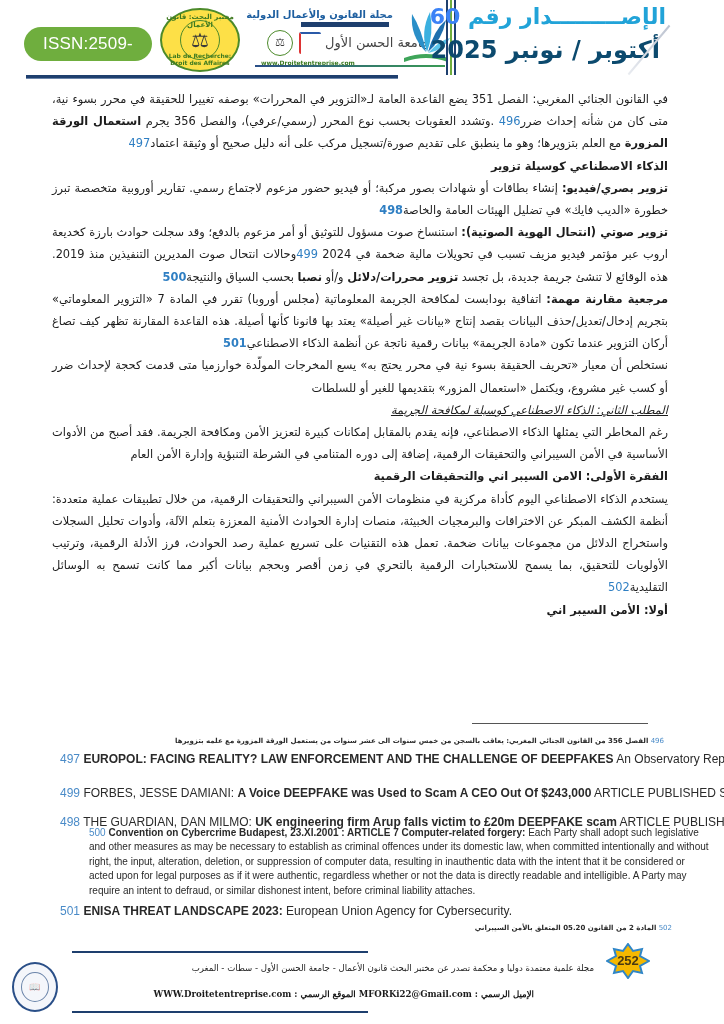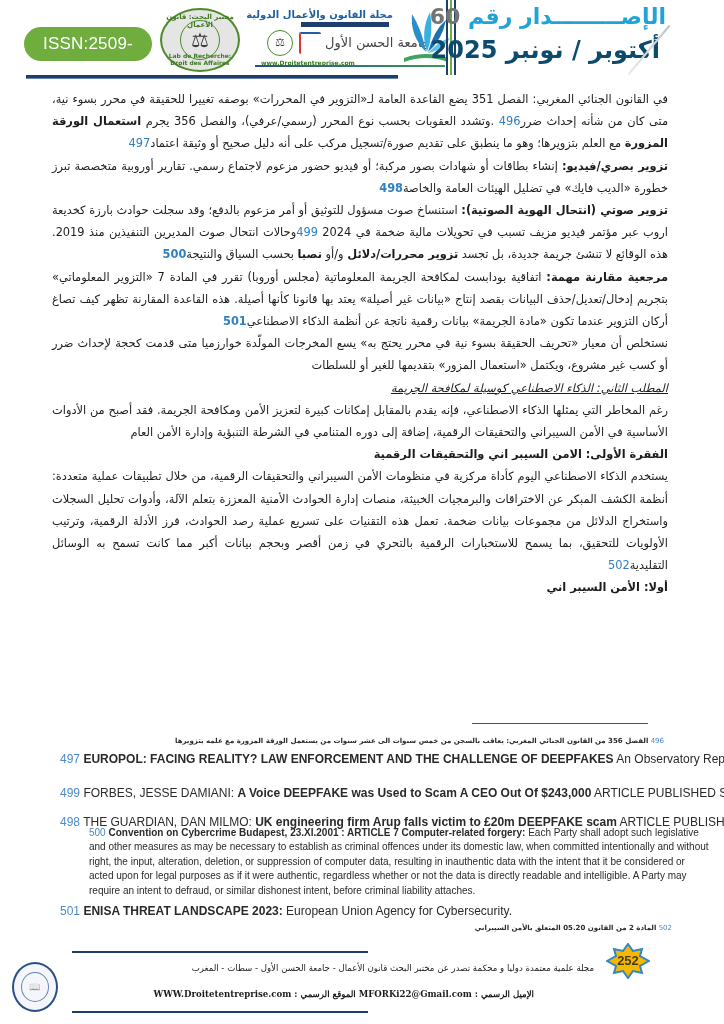--- a/index.html
+++ b/index.html
@@ -5,41 +5,41 @@
   * { box-sizing: border-box; margin: 0; padding: 0; }
   html, body { width: 724px; height: 1024px; background: #ffffff; overflow: hidden; }
   body { position: relative; font-family: "DejaVu Sans", sans-serif; color: #1a1a1a; }
 
   
   .header { position: absolute; left: 0; top: 0; width: 724px; height: 80px; }
   .issn { position: absolute; left: 24px; top: 27px; width: 128px; height: 34px; border-radius: 17px;
           background: #6fae3e; color: #fff; font-family: "Liberation Sans", sans-serif; font-size: 17px;
           line-height: 34px; text-align: center; letter-spacing: 0.2px; }
   .lab-logo { position: absolute; left: 160px; top: 8px; width: 80px; height: 64px; border-radius: 50%;
-              border: 2px solid #4c8a2a; background: #e5e5e5; display: flex; align-items: center; justify-content: center; }
+              border: 2px solid #4c8a2a; background: #fde047; display: flex; align-items: center; justify-content: center; }
   .lab-logo .inner { width: 40px; height: 40px; border-radius: 50%; border: 1px solid #4c8a2a; display:flex; align-items:center; justify-content:center; font-size: 20px; color:#3a3a3a; }
   .lab-logo .ring-text { position: absolute; top: 3px; left: 0; width: 100%; text-align: center; font-size: 7px; color: #3f7a20; font-weight: bold; }
   .lab-logo .ring-text-b { position: absolute; bottom: 4px; left: 0; width: 100%; text-align: center; font-size: 6px; color: #3f7a20; font-weight: bold; }
 
   .journal-banner { position: absolute; left: 255px; top: 5px; width: 200px; height: 62px; }
   .journal-banner .title { position: absolute; right: 62px; top: 4px; font-size: 10px; color: #1e5fa0; font-weight: bold; direction: rtl; white-space: nowrap; }
   .journal-banner .subbar { position: absolute; right: 66px; top: 17px; width: 88px; height: 5px; background: #1e3f6e; }
   .journal-banner .mini-logo { position: absolute; left: 12px; top: 25px; width: 26px; height: 26px; border-radius: 50%; border: 1px solid #4c8a2a; font-size: 11px; text-align: center; line-height: 24px; color:#3a3a3a; }
   .journal-banner .uni-mark { position: absolute; left: 44px; top: 27px; width: 22px; height: 22px; border-top: 2px solid #2a5aa8; border-left: 2px solid #d33; border-radius: 2px; }
   .journal-banner .uni-name { position: absolute; left: 70px; top: 30px; font-size: 13px; color: #444; direction: rtl; }
   .journal-banner .url { position: absolute; left: 6px; top: 54px; font-size: 6px; color: #3a7a20; font-weight: bold; }
   .journal-banner .underline { position: absolute; left: 0; top: 60px; width: 190px; height: 2px; background: linear-gradient(90deg,#2a4f88,#3a9b55); }
   .book-icon { position: absolute; left: 400px; top: 6px; width: 52px; height: 60px; }
 
   .vbars { position: absolute; left: 446px; top: 0; width: 10px; height: 75px; }
   .vbars span { position: absolute; top: 0; height: 75px; width: 2px; }
 
   .issue-line { position: absolute; right: 58px; top: 4px; font-size: 22px; font-weight: bold; direction: rtl; white-space: nowrap; }
   .issue-line .label { color: #21a3d8; letter-spacing: 1px; }
-  .issue-line .num { color: #737373; margin-top: 10px; }
+  .issue-line .num { color: #3b82f6; margin-top: 10px; }
   .date-line { position: absolute; right: 64px; top: 36px; font-size: 24px; font-weight: bold; color: #0c4a6e; direction: rtl; white-space: nowrap; }
   .diag { position: absolute; left: 648px; top: 18px; width: 2px; height: 64px; background: linear-gradient(#bcc3d0, #e8ebf0); transform: rotate(40deg); }
   .header-rule { position: absolute; left: 26px; top: 75px; width: 372px; height: 3px; background: #1e3f6e; }
   .header-rule-b { position: absolute; left: 26px; top: 78px; width: 372px; height: 1px; background: #6b85aa; }
 
   
   .content { position: absolute; left: 52px; top: 88px; width: 616px; direction: rtl; text-align: justify; }
   .p { font-family: "DejaVu Sans", sans-serif; font-size: 11.4px; line-height: 22.2px; color: #1c1c1c; }
   .p b, .b { font-weight: bold; }
   .ref { color: #2f7fc3; font-weight: normal; }
@@ -113,20 +113,21 @@
 </div>
 
 <div class="content">
 
   <p class="p">
     <span>في القانون الجنائي المغربي: الفصل 351 يضع القاعدة العامة لـ«التزوير في المحررات» بوصفه تغييرا للحقيقة في محرر بسوء نية،</span>
     <span>متى كان من شأنه إحداث ضرر</span><span class="ref">496</span><span> .وتشدد العقوبات بحسب نوع المحرر (رسمي/عرفي)، والفصل 356 يجرم </span><b>استعمال الورقة</b>
     <b>المزورة</b><span> مع العلم بتزويرها؛ وهو ما ينطبق على تقديم صورة/تسجيل مركب على أنه دليل صحيح أو وثيقة اعتماد</span><span class="ref">497</span>
   </p>
 
+  <div class="heading">الذكاء الاصطناعي كوسيلة تزوير</div>
 
   <p class="p">
     <b>تزوير بصري/فيديو:</b><span> إنشاء بطاقات أو شهادات بصور مركبة؛ أو فيديو حضور مزعوم لاجتماع رسمي. تقارير أوروبية متخصصة تبرز خطورة «الديب فايك» في تضليل الهيئات العامة والخاصة</span><span class="ref-b">498</span>
   </p>
 
   <p class="p">
     <b>تزوير صوتي (انتحال الهوية الصوتية):</b><span> استنساخ صوت مسؤول للتوثيق أو أمر مزعوم بالدفع؛ وقد سجلت حوادث بارزة كخديعة اروب عبر مؤتمر فيديو مزيف تسبب في تحويلات مالية ضخمة في 2024 </span><span class="ref">499</span><span>وحالات انتحال صوت المديرين التنفيذين منذ 2019. هذه الوقائع لا تنشئ جريمة جديدة، بل تجسد </span><b>تزوير محررات/دلائل</b><span> و/أو </span><b>نصبا</b><span> بحسب السياق والنتيجة</span><span class="ref-b">500</span>
   </p>
 
   <p class="p">

